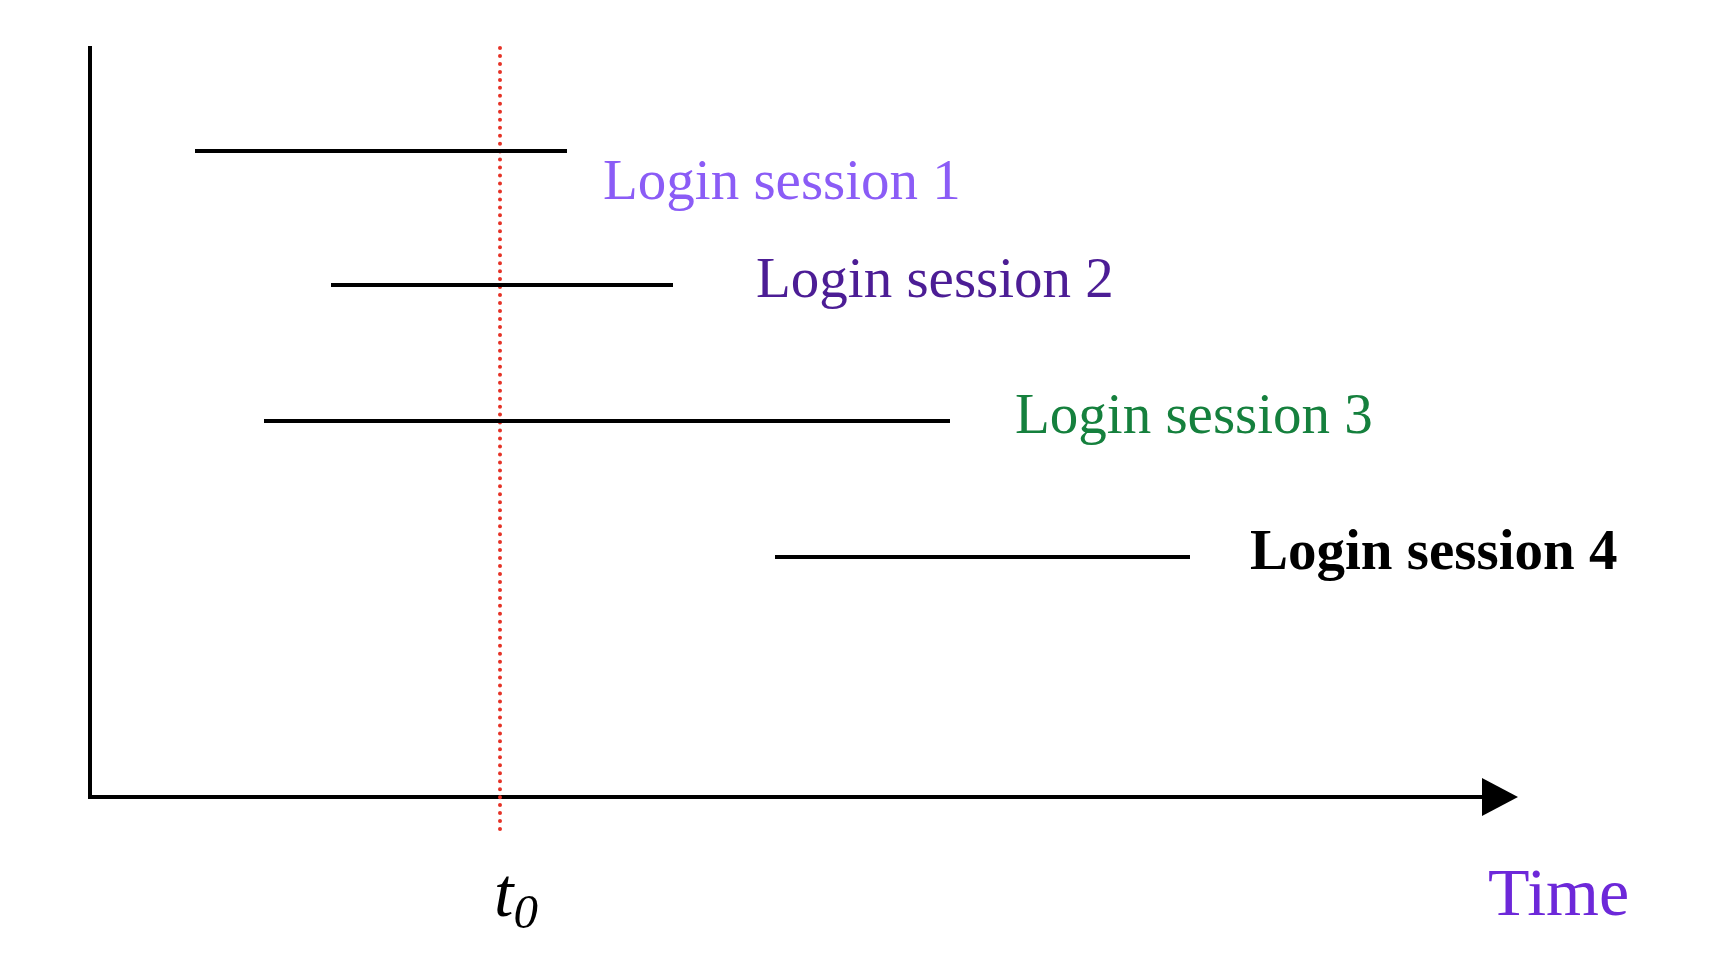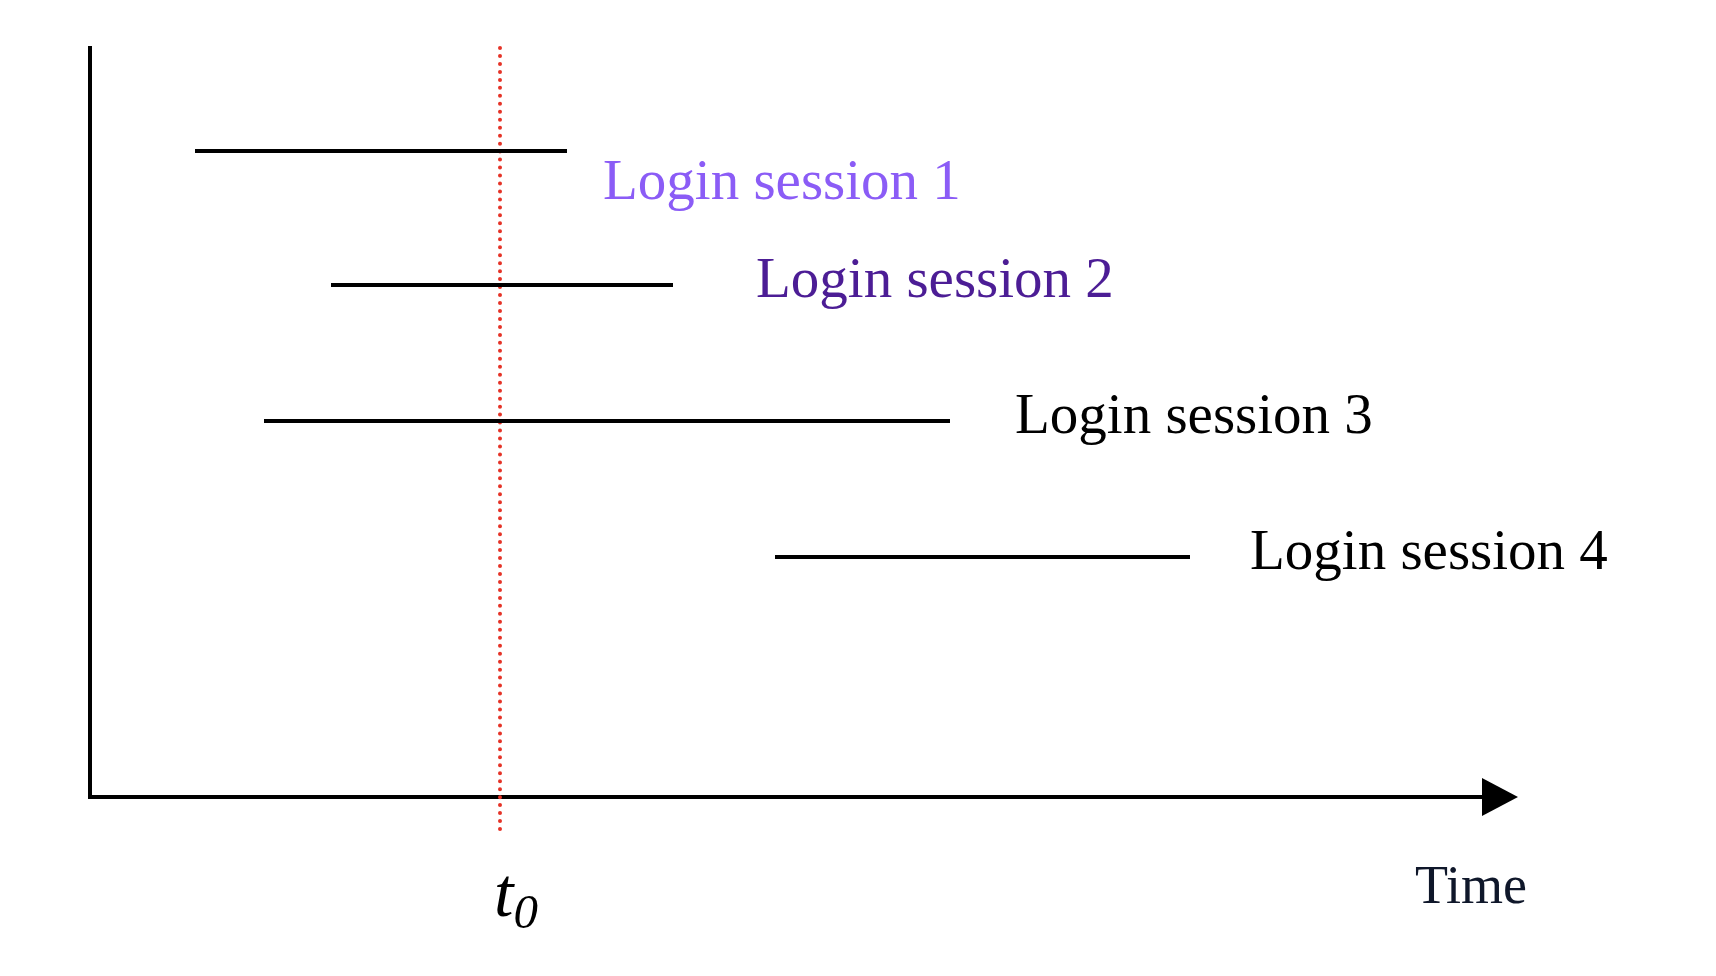--- a/index.html
+++ b/index.html
@@ -71,25 +71,25 @@
     font-style: italic;
     color: #000;
   }
   .t0-label sub {
     font-size: 0.70em;
     line-height: 0;
     vertical-align: -0.25em;
   }
   .time-label {
     position: absolute;
-    left: 1415px;
+    left: 1488px;
     top: 858px;
-    font-size: 54px;
+    font-size: 68px;
     line-height: 1;
-    color: #0f172a;
+    color: #6d28d9;
     white-space: nowrap;
   }
 </style>
 </head>
 <body>
 
 <div class="stage">
 
   <div class="y-axis"></div>
   <div class="x-axis"></div>
@@ -97,20 +97,20 @@
 
   <div class="t0-line" style="left: 498px; top: 46px; height: 786px; border-left-color: rgb(229, 51, 39);"></div>
 
   <div class="session-line" style="left: 195px; width: 372px; top: 149px; background: rgb(0, 0, 0);"></div>
   <div class="session-line" style="left: 331px; width: 342px; top: 283px; background: rgb(0, 0, 0);"></div>
   <div class="session-line" style="left: 264px; width: 686px; top: 419px; background: rgb(0, 0, 0);"></div>
   <div class="session-line" style="left: 775px; width: 415px; top: 555px; background: rgb(0, 0, 0);"></div>
 
   <div class="session-label" style="left: 603px; top: 115px; color: #8b5cf6; margin-top: 36px;">Login session 1</div>
   <div class="session-label" style="left: 756px; top: 249px; color: #4c1d95;">Login session 2</div>
-  <div class="session-label" style="left: 1015px; top: 385px; color: #000000;">Login session 3</div>
-  <div class="session-label" style="left: 1250px; top: 521px; color: rgb(0, 0, 0);">Login session 4</div>
+  <div class="session-label" style="left: 1015px; top: 385px; color: #15803d;">Login session 3</div>
+  <div class="session-label" style="left: 1250px; top: 521px; color: rgb(0, 0, 0); font-weight: bold;">Login session 4</div>
 
   <div class="t0-label"><span>t</span><sub>0</sub></div>
 
   <div class="time-label">Time</div>
 
 </div>
 
 </body></html>

